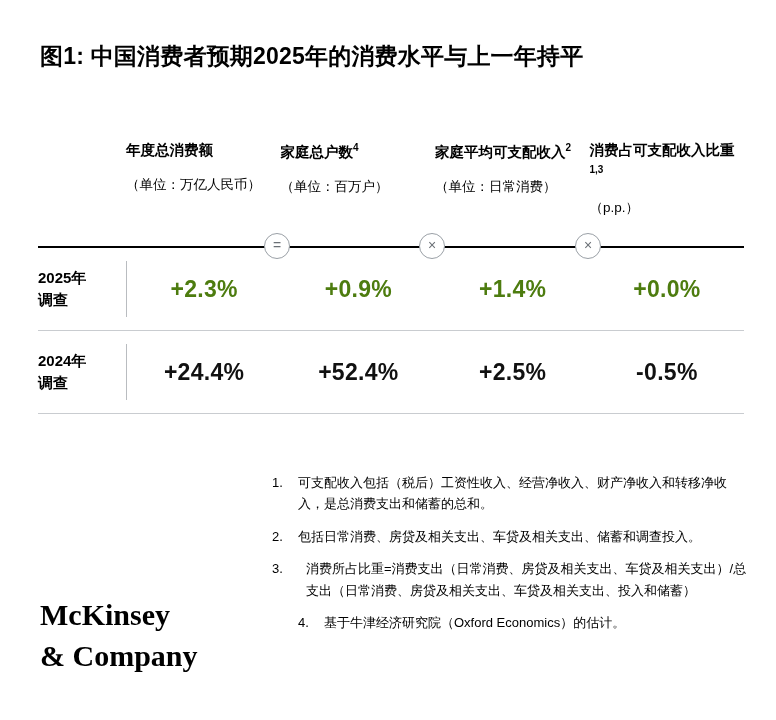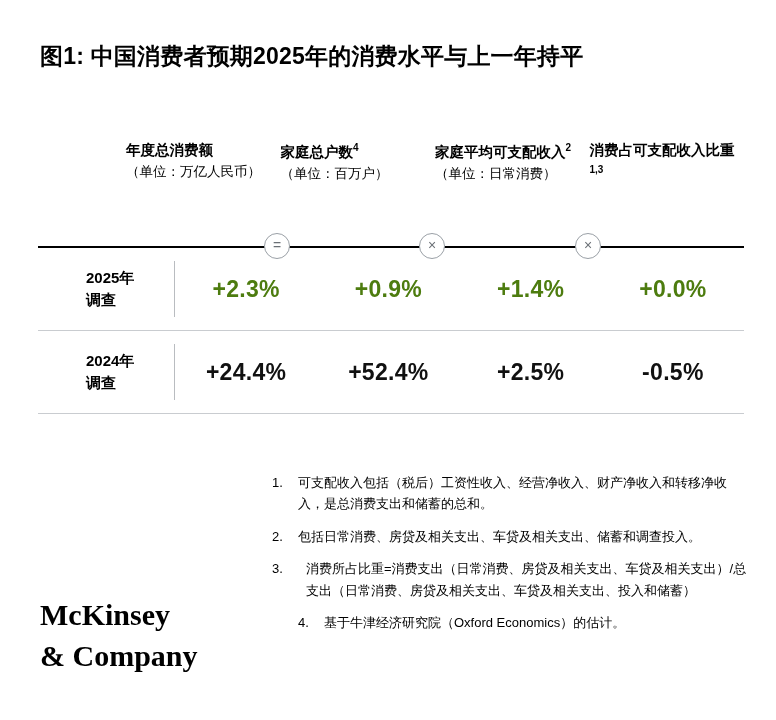--- a/index.html
+++ b/index.html
@@ -53,21 +53,21 @@
   }
   .col-head {
     font-size: 14.5px;
     font-weight: bold;
     line-height: 1.5;
   }
   .col-sub {
     font-size: 13.5px;
     font-weight: normal;
     line-height: 1.5;
-    margin-top: 0;
+    margin-top: 13px;
   }
   .sup {
     font-size: 10px;
     vertical-align: super;
     font-weight: bold;
   }
 
   .rule {
     position: relative;
     height: 2px;
@@ -86,21 +86,20 @@
     font-size: 14px;
     line-height: 23px;
     text-align: center;
     box-sizing: border-box;
   }
 
   .data-row {
     display: flex;
     align-items: center;
     height: 82px;
-    margin-left: 48px;
   }
   .row-label {
     width: 88px;
     flex: 0 0 88px;
     font-size: 15px;
     font-weight: bold;
     line-height: 1.45;
     padding-right: 10px;
     box-sizing: border-box;
   }
@@ -183,20 +182,21 @@
         <div class="col-sub">（单位：百万户）</div>
       </div>
 
       <div class="col">
         <div class="col-head"><span>家庭平均可支配收入</span><span class="sup">2</span></div>
         <div class="col-sub">（单位：日常消费）</div>
       </div>
 
       <div class="col">
         <div class="col-head"><span>消费占可支配收入比重</span><span class="sup">1,3</span></div>
+        <div class="col-sub">（p.p.）</div>
       </div>
     </div>
 
     <div class="rule">
       <div class="op" style="left:226px;">=</div>
       <div class="op" style="left:381px;">×</div>
       <div class="op" style="left:537px;">×</div>
     </div>
 
     <div class="data-row row-2025">

